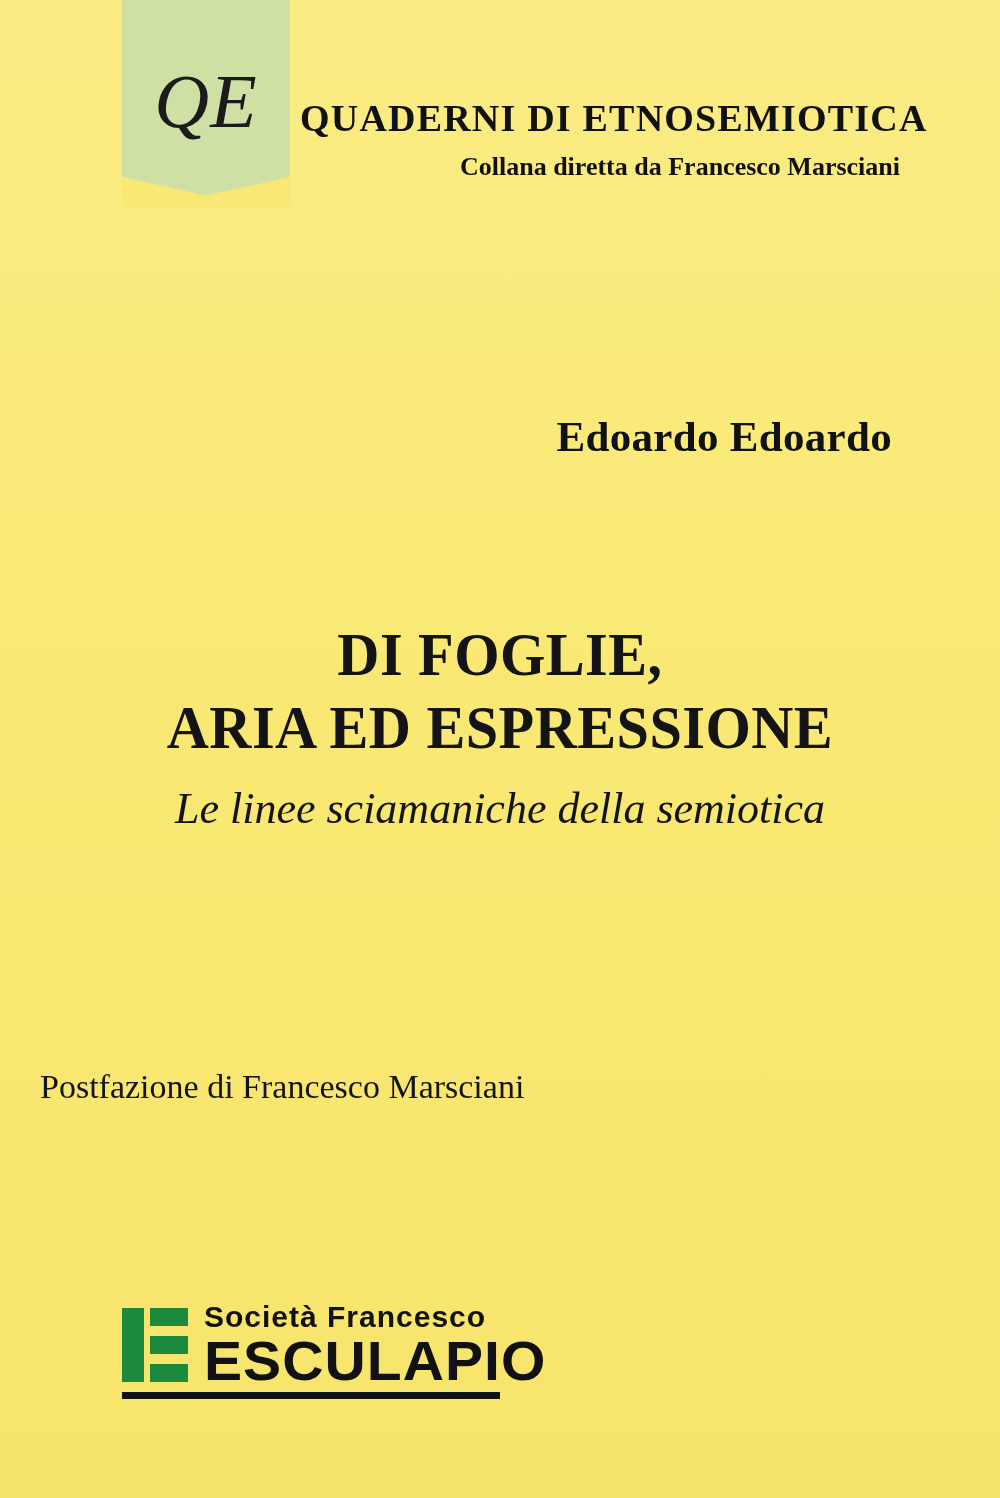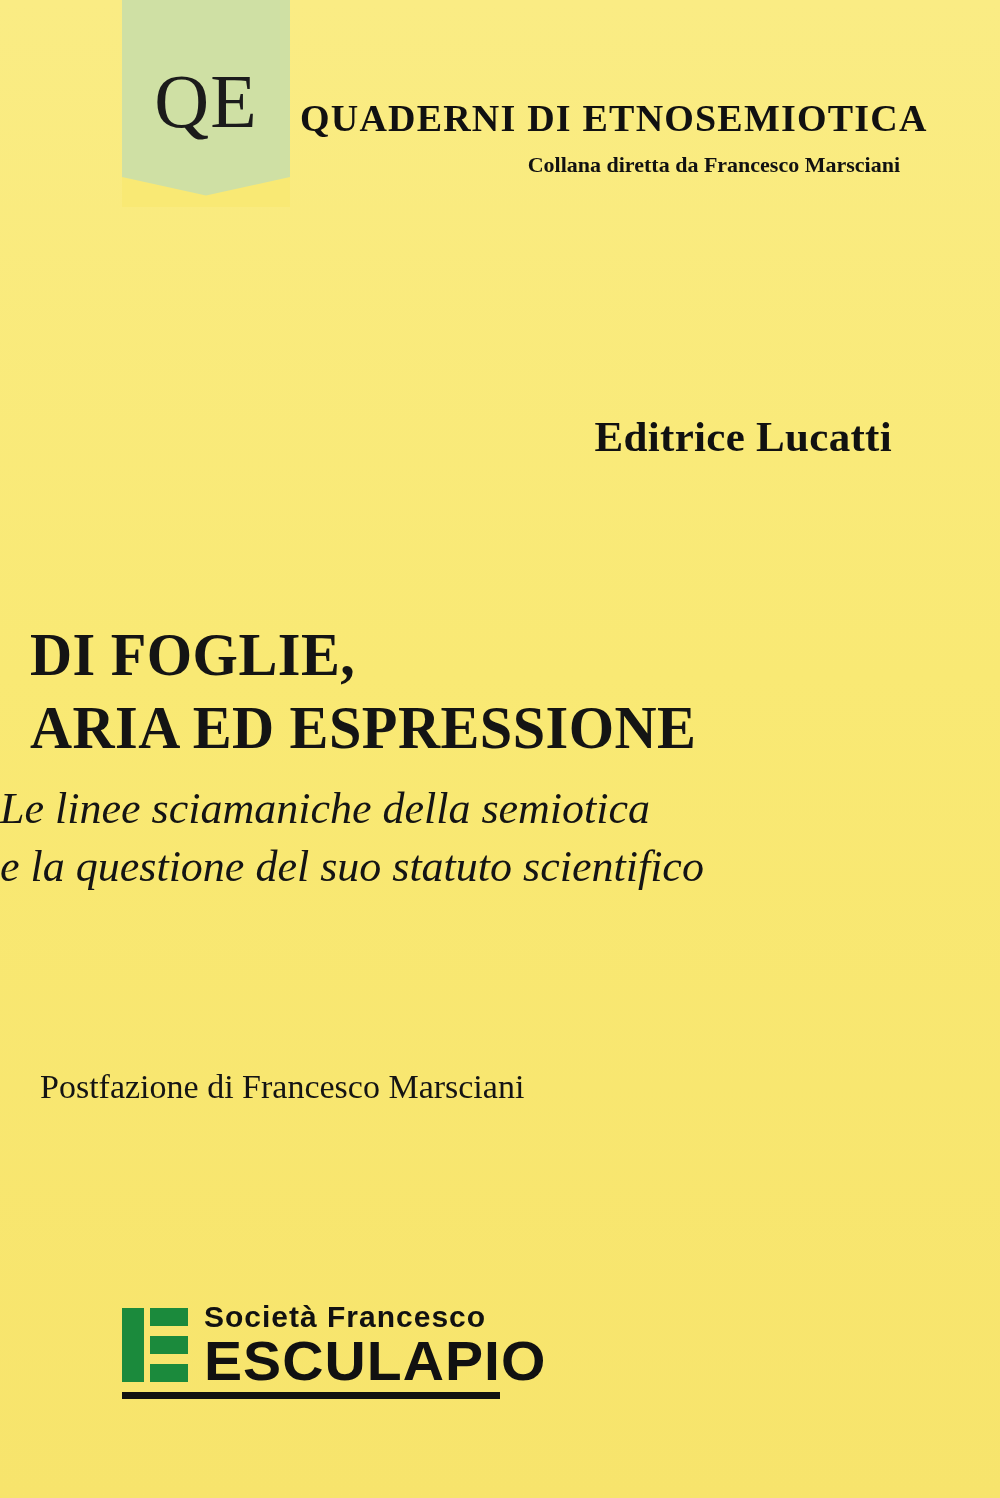--- a/index.html
+++ b/index.html
@@ -48,20 +48,21 @@
     clip-path: polygon(0% 100%, 0% 0%, 50% 62%, 100% 0%, 100% 100%);
   }
   .qe-text {
     position: absolute;
     left: 0;
     top: 58px;
     width: 168px;
     text-align: center;
     font-family: "Liberation Serif", serif;
     font-size: 76px;
+    font-style: italic;
     font-weight: 400;
     color: #1b1b1b;
     letter-spacing: 1px;
   }
   .series-titles {
     position: absolute;
     left: 300px;
     top: 96px;
     width: 600px;
     text-align: right;
@@ -71,21 +72,21 @@
     font-weight: bold;
     font-size: 38px;
     letter-spacing: 1.2px;
     color: #111;
     white-space: nowrap;
   }
   .series-editor {
     margin-top: 12px;
     font-family: "Liberation Serif", serif;
     font-weight: bold;
-    font-size: 22px;
+    font-size: 26px;
     color: #111;
     white-space: nowrap;
   }
 
   
   .author {
     position: absolute;
     top: 412px;
     right: 108px;
     font-family: "Liberation Serif", serif;
@@ -94,21 +95,21 @@
     color: #111;
     letter-spacing: 0.3px;
   }
 
   
   .title-block {
     position: absolute;
     top: 618px;
     left: 0;
     width: 1000px;
-    text-align: left;
+    text-align: center;
   }
   .title-line {
     font-family: "Liberation Serif", serif;
     font-weight: bold;
     font-size: 62px;
     line-height: 1.18;
     color: #141414;
     letter-spacing: 0.5px;
     transform: scaleX(0.94);
     transform-origin: center;
@@ -198,28 +199,27 @@
   <div class="series-band">
     <div class="qe-badge">
       <div class="qe-text">QE</div>
     </div>
     <div class="series-titles">
       <div class="series-name">QUADERNI DI ETNOSEMIOTICA</div>
       <div class="series-editor">Collana diretta da Francesco Marsciani</div>
     </div>
   </div>
 
-  <div class="author">Editrice Lucatti</div>
+  <div class="author">Edoardo Edoardo</div>
 
   <div class="title-block">
     <div class="title-line">DI FOGLIE,</div>
     <div class="title-line">ARIA ED ESPRESSIONE</div>
     <div class="subtitle">
       <div>Le linee sciamaniche della semiotica</div>
-      <div>e la questione del suo statuto scientifico</div>
     </div>
   </div>
 
   <div class="afterword">Postfazione di Francesco Marsciani</div>
 
   <div class="publisher">
     <div class="logo-mark">
       <div class="bar b1"></div>
       <div class="bar b2"></div>
       <div class="bar b3"></div>

